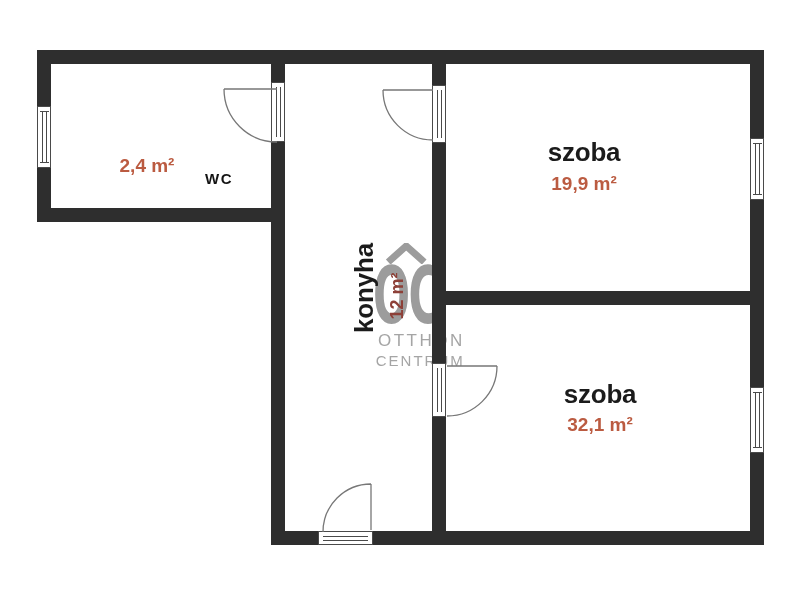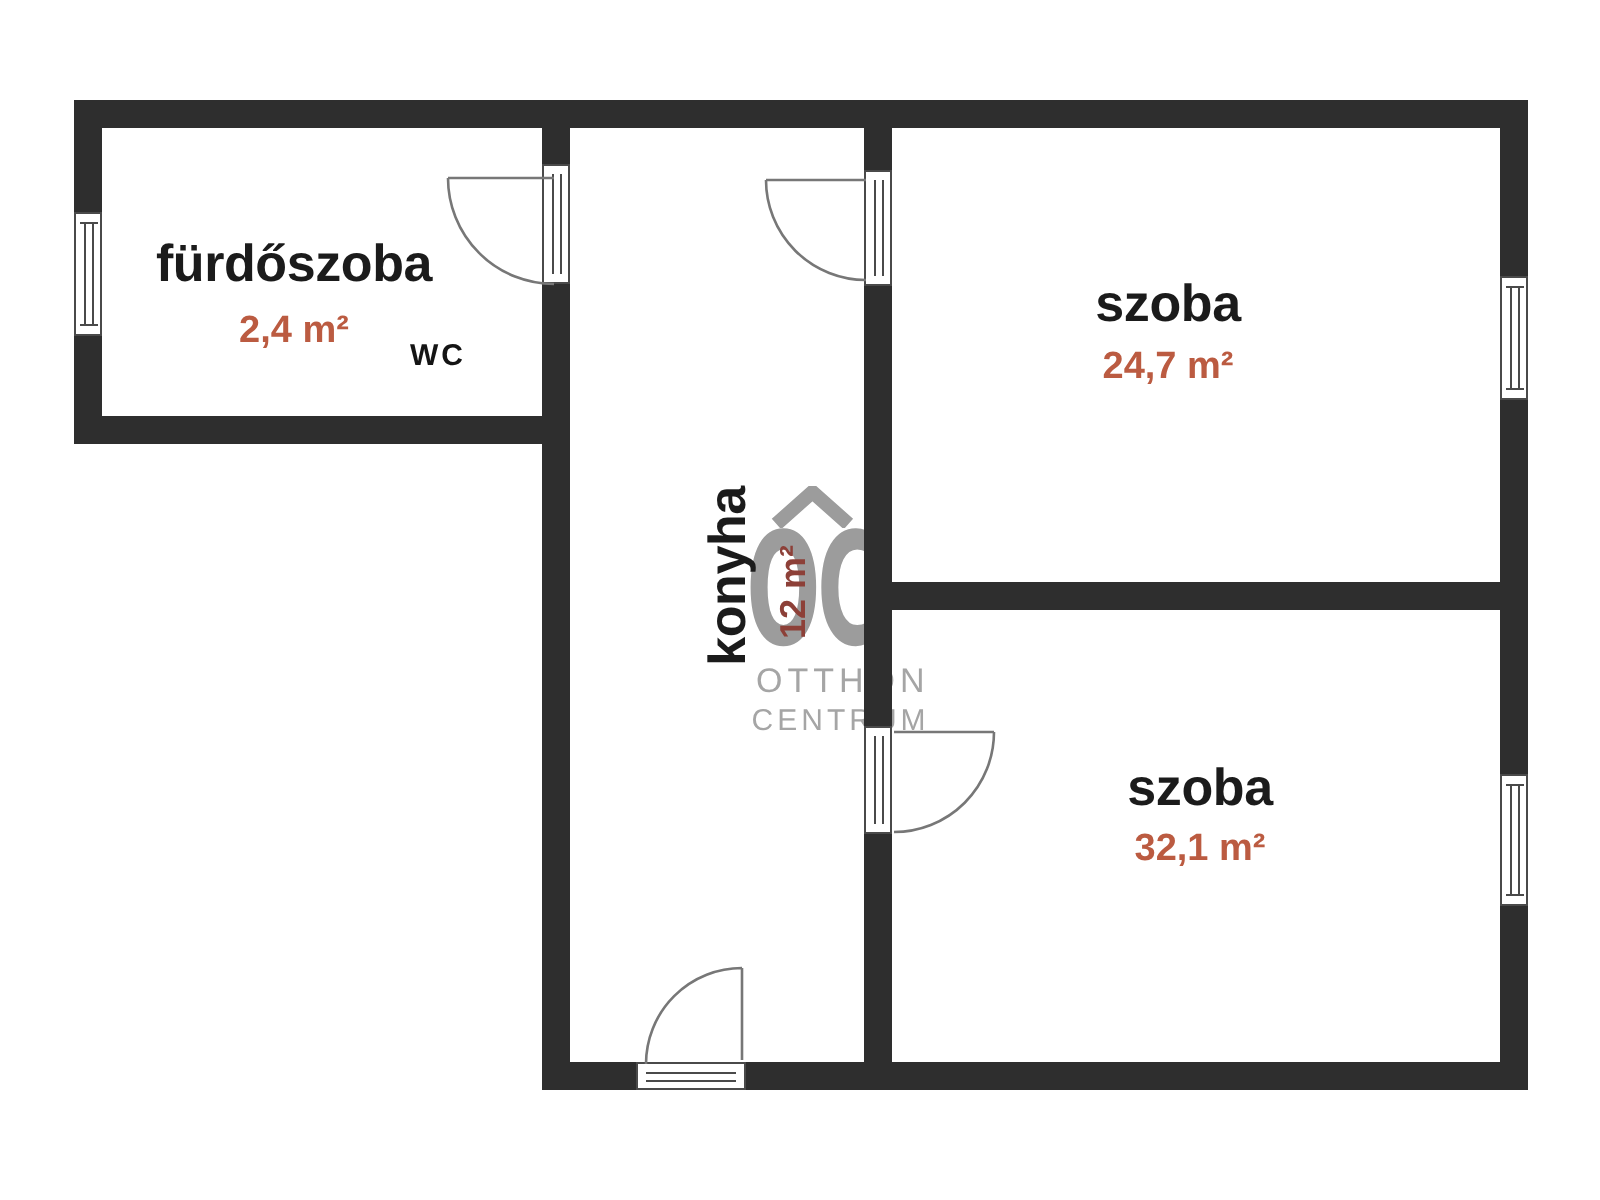--- a/index.html
+++ b/index.html
@@ -105,27 +105,26 @@
     </g>
 
     <g stroke="#777777" stroke-width="1.3" fill="none">
       <path d="M 224 89 L 277 89 M 224 89 A 53 53 0 0 0 277 142"></path>
       <path d="M 383 90 L 433 90 M 383 90 A 50 50 0 0 0 433 140"></path>
       <path d="M 447 366 L 497 366 M 497 366 A 50 50 0 0 1 447 416"></path>
       <path d="M 371 484 L 371 530 M 371 484 A 48 48 0 0 0 323 532"></path>
     </g>
   </svg>
 
-  <div class="lbl room-name" style="left:147px; top:132px">fürdőszoba</div>
   <div class="lbl room-area" style="left:147px; top:166px">2,4 m²</div>
 
   <div class="lbl wc-label" style="left:219px; top:178px">WC</div>
 
   <div class="lbl room-name vert" style="left:364px; top:288px">konyha</div>
   <div class="lbl room-area konyha-area vert" style="left:397px; top:296px">12 m²</div>
 
   <div class="lbl room-name" style="left:584px; top:152px">szoba</div>
-  <div class="lbl room-area" style="left:584px; top:184px">24,7 m²</div>
+  <div class="lbl room-area" style="left:584px; top:184px">19,9 m²</div>
 
   <div class="lbl room-name" style="left:600px; top:394px">szoba</div>
   <div class="lbl room-area" style="left:600px; top:425px">32,1 m²</div>
 
 </div>
 
 </body></html>

